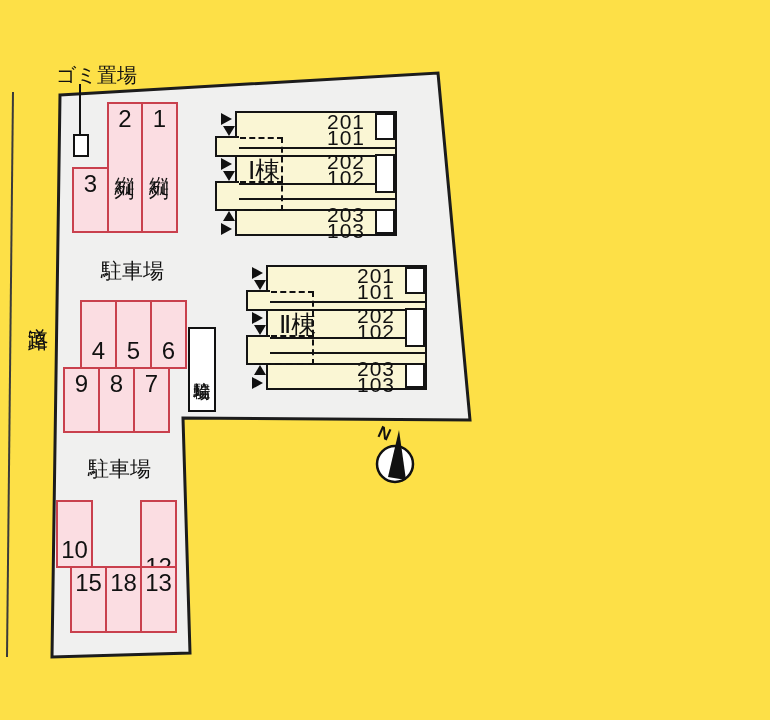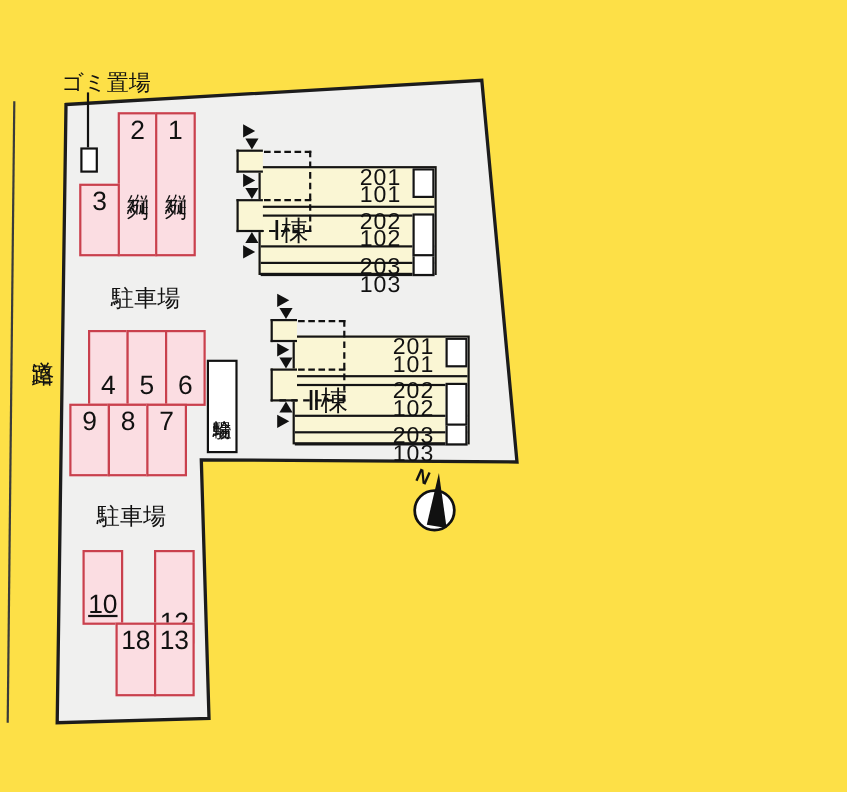--- a/index.html
+++ b/index.html
@@ -38,23 +38,23 @@
   .pcell.num-bottom .num{margin-bottom:4px;}
   .pcell .tandem{margin-top:30px;font-size:20px;letter-spacing:4px;}
 
   
   .whitebox{position:absolute;z-index:2;box-sizing:border-box;background:#fff;border:2px solid #111;}
   .bike{display:flex;align-items:center;justify-content:center;font-size:17px;}
 
   
   .building{position:absolute;z-index:2;}
   .b-body{
-    position:absolute;top:0;box-sizing:border-box;height:99px;
+    position:absolute;top:0;box-sizing:border-box;height:125px;
     background:var(--building-fill);border:2px solid var(--building-border);
-    display:flex;flex-direction:column;z-index:1;margin-top:40px;
+    display:flex;flex-direction:column;z-index:1;
   }
   .b-row{position:relative;flex:none;}
   .r1{height:34px;} .r2{height:26px;} .r3{flex:1;}
   .sep{flex:none;box-sizing:border-box;border-top:2px solid var(--building-border);border-bottom:2px solid var(--building-border);}
   .sep1{height:10px;}
   .sep2{height:28px;}
   .sep2 .mid{display:block;height:13px;border-bottom:2px solid var(--building-border);}
   .rooms{position:absolute;right:30px;top:50%;transform:translateY(-50%);
          text-align:center;font-size:21px;line-height:16px;letter-spacing:1px;z-index:2;}
   .bname{position:absolute;left:11px;top:50%;transform:translateY(-50%);font-size:25px;white-space:nowrap;z-index:2;}
@@ -124,25 +124,28 @@
   <div class="pcell num-top" style="left:133px;top:367px;width:37px;height:66px;">
     <div class="num">7</div>
   </div>
 
   <div class="whitebox bike" style="left:188px;top:327px;width:28px;height:85px;">
     <span class="vtext" style="letter-spacing:1px;">駐輪場</span>
   </div>
 
   <div class="lbl" style="left:88px;top:455px;font-size:21px;">駐車場</div>
 
-  <div class="pcell num-bottom" style="left:75px;top:500px;width:37px;height:68px;text-decoration:underline;">
+  <div class="pcell num-bottom" style="left:56px;top:500px;width:37px;height:68px;">
     <div class="num">10</div>
   </div>
   <div class="pcell num-bottom" style="left:140px;top:500px;width:37px;height:85px;">
     <div class="num">12</div>
+  </div>
+  <div class="pcell num-top" style="left:70px;top:566px;width:37px;height:67px;">
+    <div class="num">15</div>
   </div>
   <div class="pcell num-top" style="left:105px;top:566px;width:37px;height:67px;">
     <div class="num">18</div>
   </div>
   <div class="pcell num-top" style="left:140px;top:566px;width:37px;height:67px;">
     <div class="num">13</div>
   </div>
 
   <div class="building" style="left:215px;top:111px;width:182px;height:125px;">
     <div class="b-body" style="left:20px;width:162px;">

